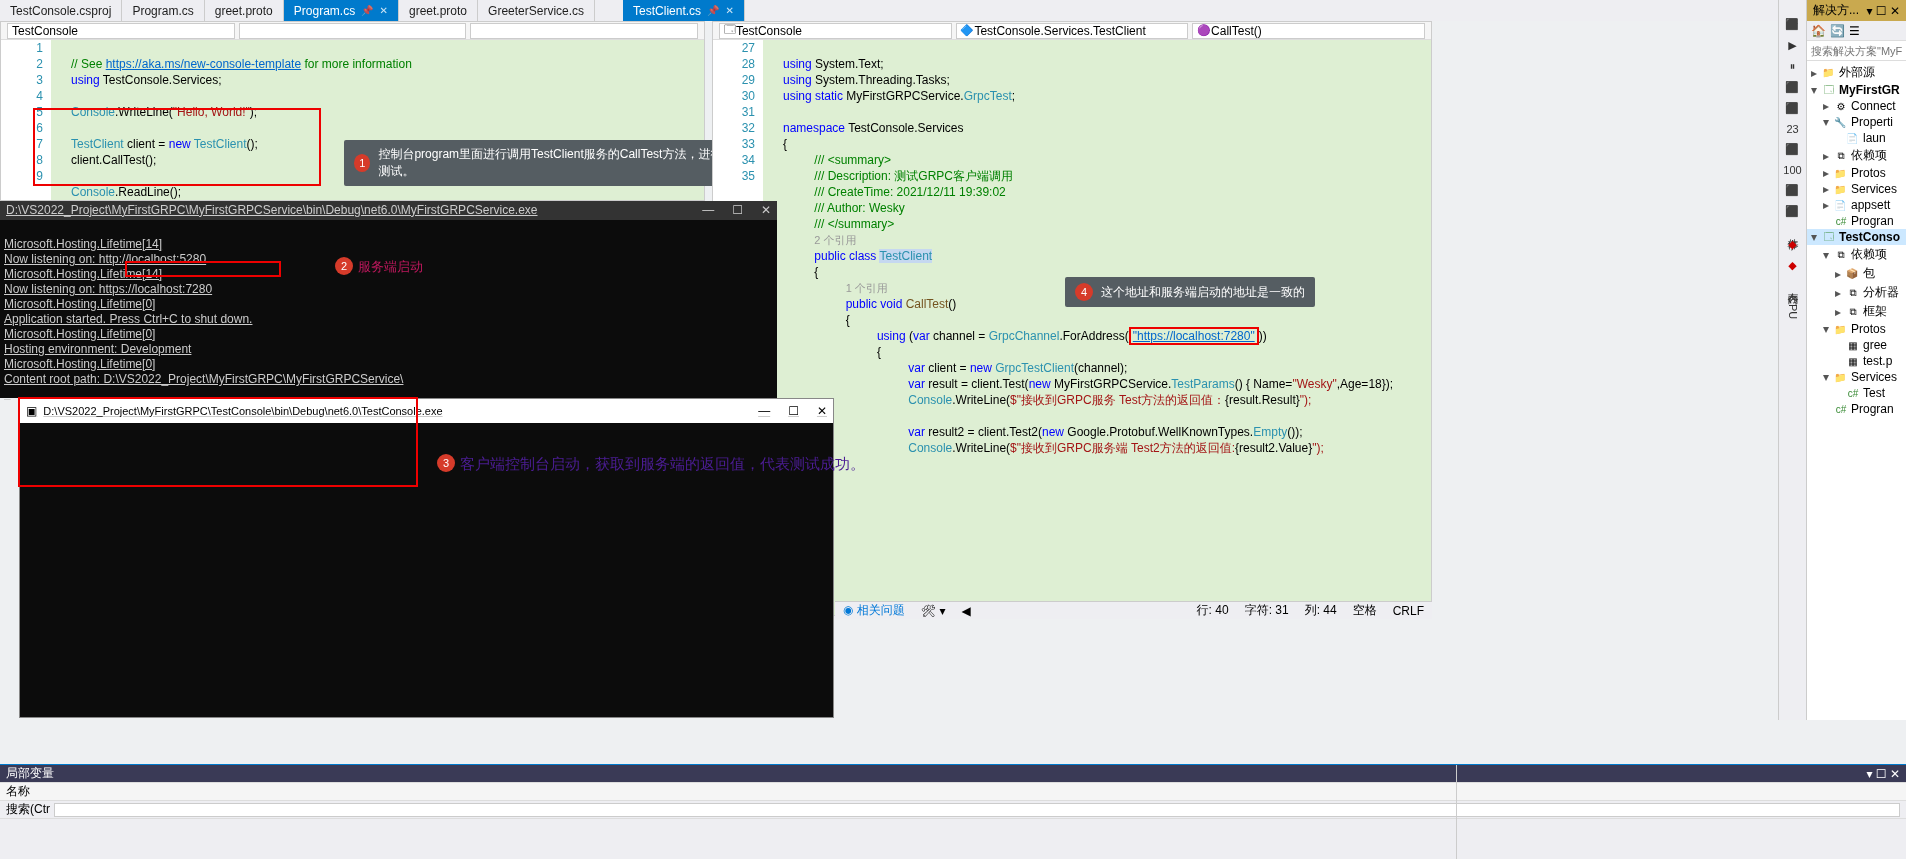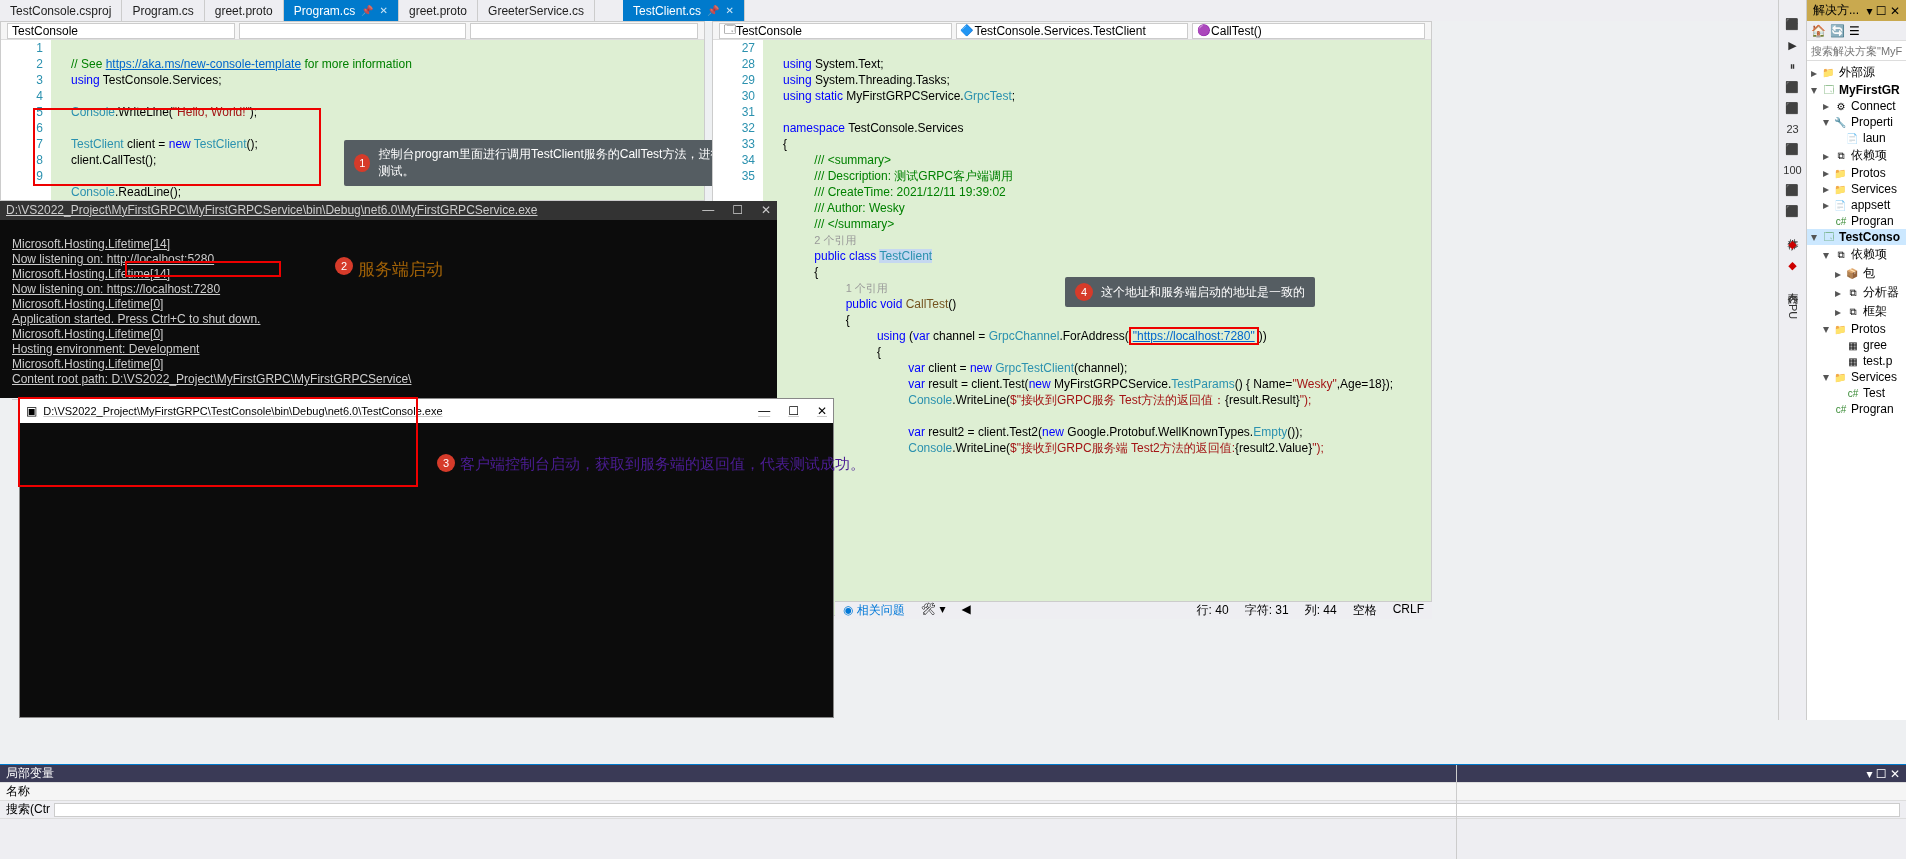--- a/index.html
+++ b/index.html
@@ -34,21 +34,21 @@
 .change-bar { position: absolute; left: 42px; top: 0; width: 4px; background: #5a9e3a; }
 
 
 .callout { position: absolute; background: #555d62; color: #fff; padding: 6px 10px; border-radius: 2px; font-size: 13px; display: flex; align-items: center; gap: 8px; }
 .callout .num { width: 18px; height: 18px; border-radius: 50%; background: #d63b2a; color: #fff; display: inline-flex; align-items: center; justify-content: center; font-size: 11px; }
 
 
 .console { position: absolute; background: #0c0c0c; color: #cccccc; font-family: Consolas, monospace; font-size: 13px; line-height: 15px; text-decoration: underline; }
 .console .titlebar { background: #fff; color: #000; height: 24px; display: flex; align-items: center; padding: 0 6px; gap: 6px; }
 .console .titlebar .wbtns { margin-left: auto; display: flex; gap: 18px; }
-.console-body { padding: 2px 12px; white-space: pre; }
+.console-body { padding: 2px 4px; white-space: pre; }
 .redbox { border: 2px solid #e00; }
 
 
 .se-panel { position: absolute; top: 0; right: 0; width: 100px; height: 720px; background: #1d4ed8; border-left: 1px solid #ccc; display: flex; flex-direction: column; }
 .se-title { background: #c9a94f; color: #000; padding: 2px 6px; display: flex; align-items: center; gap: 4px; font-size: 11px; }
 .se-toolbar { height: 20px; background: #eeeef2; border-bottom: 1px solid #ddd; display: flex; align-items: center; gap: 4px; padding: 0 4px; }
 .se-search { height: 20px; border-bottom: 1px solid #ddd; }
 .se-search input { width: 100%; height: 100%; border: none; background: #fff; padding: 0 4px; font-size: 11px; }
 .se-tree { flex: 1; overflow: hidden; background: #fff; font-size: 11px; padding: 2px 0; }
 .se-tree .node { display: flex; align-items: center; gap: 4px; padding: 1px 2px; white-space: nowrap; }
@@ -58,21 +58,21 @@
 .se-tree .cs { color: #388a34; }
 .se-tree .proj { color: #388a34; }
 .se-tree .sel { background: #cce8ff; }
 
 
 .rstrip { position: absolute; top: 0; right: 100px; width: 28px; height: 720px; background: #eeeef2; border-left: 1px solid #ccc; display: flex; flex-direction: column; align-items: center; gap: 8px; padding-top: 6px; }
 .rstrip .ico, .rstrip .lbl { font-size: 11px; color: #333; }
 .rstrip .lbl { writing-mode: vertical-rl; text-orientation: mixed; margin-top: 4px; }
 
 
-.statusbar { position: absolute; left: 835px; top: 601px; width: 597px; height: 18px; background: #eeeef2; border-top: 1px solid #ccc; display: flex; gap: 16px; padding: 0 8px; font-size: 11px; }
+.statusbar { position: absolute; left: 835px; top: 601px; width: 597px; height: 18px; background: #eeeef2; border-top: 1px solid #ccc; display: flex; align-items: center; gap: 16px; padding: 0 8px; font-size: 11px; }
 .statusbar .err { color: #0078d7; cursor: pointer; }
 .statusbar .sep { flex: 1; }
 
 
 .bottom-dock { position: absolute; left: 0; bottom: 0; right: 0; height: 95px; background: #eeeef2; border-top: 1px solid #007acc; }
 .bottom-dock .row { height: 18px; display: flex; align-items: center; padding: 0 6px; font-size: 11px; border-bottom: 1px solid #ddd; }
 .bottom-dock .hdr { background: #eeeef2; }
 .bottom-dock .grid-hdr { background: #f5f5f5; }
 .bottom-dock .right-col { position: absolute; right: 0; top: 0; width: 450px; height: 100%; border-left: 1px solid #ccc; }
 
@@ -223,21 +223,21 @@
 <span>Microsoft.Hosting.Lifetime[0]</span>
 <span>Application started. Press Ctrl+C to shut down.</span>
 <span>Microsoft.Hosting.Lifetime[0]</span>
 <span>Hosting environment: Development</span>
 <span>Microsoft.Hosting.Lifetime[0]</span>
 <span>Content root path: D:\VS2022_Project\MyFirstGRPC\MyFirstGRPCService\</span>
   </div>
   <div class="redbox" style="position:absolute;left:125px;top:60px;width:156px;height:16px"></div>
 </div>
 <div class="reddot" style="left:335px;top:257px">2</div>
-<div style="position:absolute;left:358px;top:258px;color:#a16207;font-size:17px">服务端启动</div>
+<div style="position:absolute;left:358px;top:258px;color:#be185d;font-size:13px">服务端启动</div>
 
 <div class="console" style="left:19px;top:398px;width:815px;height:320px;border:1px solid #888">
   <div class="titlebar">
     <span>▣</span>
     <span style="font-size:11px">D:\VS2022_Project\MyFirstGRPC\TestConsole\bin\Debug\net6.0\TestConsole.exe</span>
     <div class="wbtns">
       <span>—</span>
       <span>☐</span>
       <span>✕</span>
     </div>

